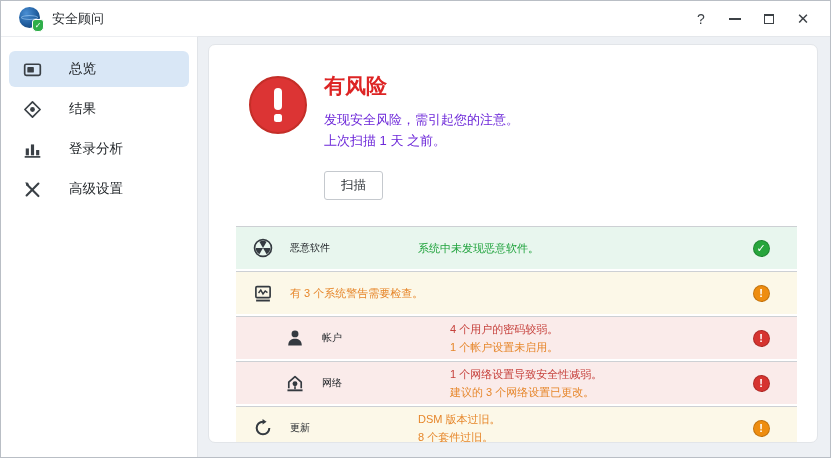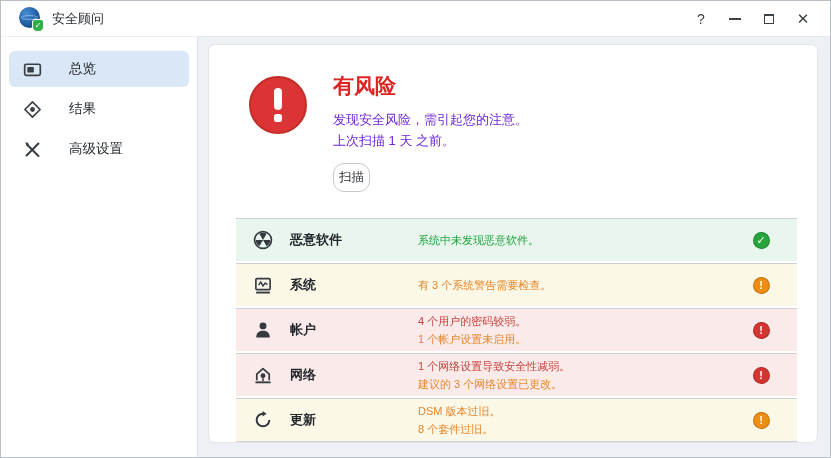--- a/index.html
+++ b/index.html
@@ -28,40 +28,40 @@
   .sidebar { width:197px; flex:0 0 197px; background:#fff; border-right:1px solid #e1e4e8; border-top:1px solid #eceef1; padding-top:10px; }
   .side-item { height:36px; margin:4px 8px; display:flex; align-items:center; gap:27px; padding-left:14px; border-radius:6px; font-size:13.5px; color:#23272b; cursor:pointer; }
   .side-item.active { background:#d9e7f6; }
   .side-icon { width:19px; height:19px; display:inline-flex; align-items:center; justify-content:center; }
   .side-icon svg { width:19px; height:19px; }
 
   
   .main { flex:1; background:#edf0f4; border-top:1px solid #e4e7eb; padding:7px 12px 14px 10px; }
   .card { background:#fff; border:1px solid #e2e5e9; border-radius:7px; height:100%; padding:27px 20px 16px 27px; overflow:hidden; }
 
-  .card-header { display:flex; gap:26px; margin-left:13px; }
+  .card-header { display:flex; gap:17px; margin-left:13px; }
   .alert-circle { width:58px; height:58px; flex:0 0 58px; border-radius:50%; background:#dc3434; border:2px solid #c42e28; display:flex; flex-direction:column; align-items:center; justify-content:center; gap:4px; margin-top:4px; }
   .excl-bar { width:8px; height:22px; background:#fff; border-radius:4px; }
   .excl-dot { width:8px; height:8px; background:#fff; border-radius:2.5px; }
   .risk-title { font-size:21px; font-weight:bold; color:#dd2424; margin-bottom:9px; }
   .risk-line { font-size:13px; color:#6d28d9; line-height:21px; }
   .button-row { margin-top:12px; display:flex; gap:8px; }
-  .btn { font-family:inherit; font-size:12.5px; padding:5px 5px; border-radius:11px; border:1px solid #c5c9ce; background:#fff; color:#2e3338; cursor:pointer; }
+  .btn { font-family:inherit; font-size:12.5px; padding:5px 16px; border-radius:3px; border:1px solid #c5c9ce; background:#fff; color:#2e3338; cursor:pointer;margin-top:8px; }
   .btn.disabled { background:#f5f6f7; border-color:#e1e4e7; color:#bcc1c7; cursor:default; }
 
   
   .alert-table { margin-top:26px; border-bottom:1px solid #cdd0d4; }
   .alert-row { display:flex; align-items:center; min-height:43px; border-top:1px solid #cdd0d4; margin-bottom:2px; padding:3px 0; }
   .alert-row:last-child { margin-bottom:0; }
   .bg-green { background:#e8f6ee; }
   .bg-cream { background:#fcf8e8; }
-  .bg-pink  { background:#faebea; }
+  .bg-pink  { background:#faebea;padding-left:32px; }
   .row-icon { width:54px; flex:0 0 54px; display:flex; justify-content:center; }
   .row-icon svg { width:20px; height:20px; }
-  .row-label { width:128px; flex:0 0 128px; font-size:13px; color:#23272b;font-weight:bold; }
+  .row-label { width:128px; flex:0 0 128px; font-size:10px; color:#23272b; }
   .row-desc { flex:1; }
   .desc-line { font-size:11px; line-height:18px; }
   .c-green { color:#1ea23b; }
   .c-orange { color:#e6862a; }
   .c-red { color:#c6413c; }
   .row-status { width:72px; flex:0 0 72px; display:flex; justify-content:center; }
   .status-dot { width:17px; height:17px; border-radius:50%; color:#fff; font-size:11px; font-weight:bold; display:flex; align-items:center; justify-content:center; border:1px solid rgba(0,0,0,.18); }
   .dot-ok { background:#27a53c; }
   .dot-warn { background:#ee8d10; }
   .dot-danger { background:#d63430; }
@@ -109,20 +109,31 @@
           <svg viewBox="0 0 18 18">
               <polygon points="9,1.8 16.2,9 9,16.2 1.8,9" fill="none" stroke="#3a4046" stroke-width="1.6" stroke-linejoin="round"></polygon>
               <circle cx="9" cy="9" r="2.3" fill="#3a4046"></circle>
             </svg>
         </span>
         <span>结果</span>
       </div>
       <div class="side-item">
         <span class="side-icon">
           <svg viewBox="0 0 18 18">
+              <rect x="2.6" y="8" width="3" height="6.5" fill="#3a4046"></rect>
+              <rect x="7.5" y="4.2" width="3" height="10.3" fill="#3a4046"></rect>
+              <rect x="12.4" y="9.5" width="3" height="5" fill="#3a4046"></rect>
+              <line x1="1.6" y1="16" x2="16.4" y2="16" stroke="#3a4046" stroke-width="1.6"></line>
+            </svg>
+        </span>
+        <span>登录分析</span>
+      </div>
+      <div class="side-item">
+        <span class="side-icon">
+          <svg viewBox="0 0 18 18">
               <line x1="4" y1="4.6" x2="14.6" y2="15.2" stroke="#3a4046" stroke-width="2" stroke-linecap="round"></line>
               <line x1="14.6" y1="3.4" x2="3.4" y2="14.6" stroke="#3a4046" stroke-width="2" stroke-linecap="round"></line>
               <path d="M2.2,2.2 L4.8,2.6 L5.6,4.8 L3.4,5.6 Z" fill="#3a4046"></path>
             </svg>
         </span>
         <span>高级设置</span>
       </div>
     </div>
 
     <div class="main">
@@ -164,21 +175,20 @@
           </div>
 
           <div class="alert-row bg-cream">
             <span class="row-icon">
               <svg viewBox="0 0 18 18">
                   <rect x="2.6" y="3.2" width="12.8" height="10" rx="1" fill="none" stroke="#343a40" stroke-width="1.5"></rect>
                   <polyline points="5,9 7,6.4 9,9.8 11,7.2 13,8.6" fill="none" stroke="#343a40" stroke-width="1.3"></polyline>
                   <line x1="2.8" y1="15.8" x2="15.2" y2="15.8" stroke="#343a40" stroke-width="1.7"></line>
                 </svg>
             </span>
-            <span class="row-label">系统</span>
             <div class="row-desc">
               <div class="desc-line c-orange">有 3 个系统警告需要检查。</div>
             </div>
             <span class="row-status">
               <span class="status-dot dot-warn">!</span>
             </span>
           </div>
 
           <div class="alert-row bg-pink">
             <span class="row-icon">

